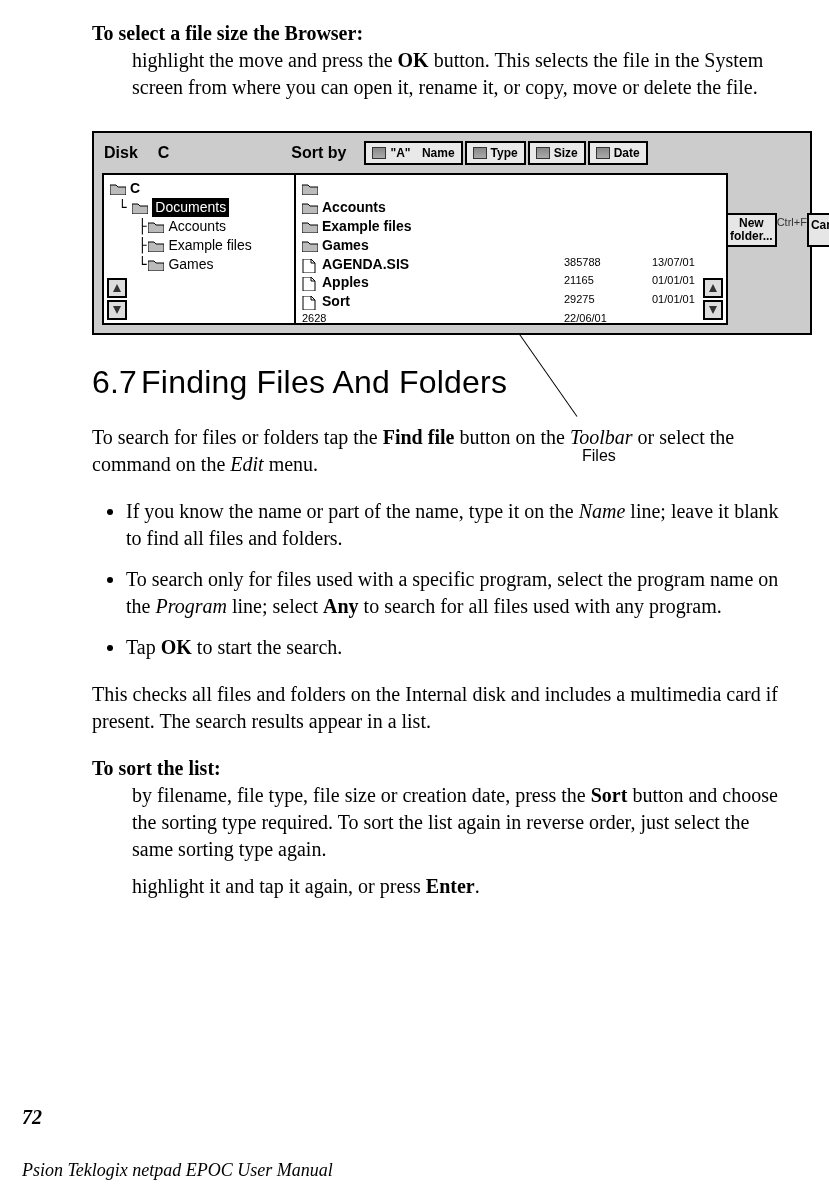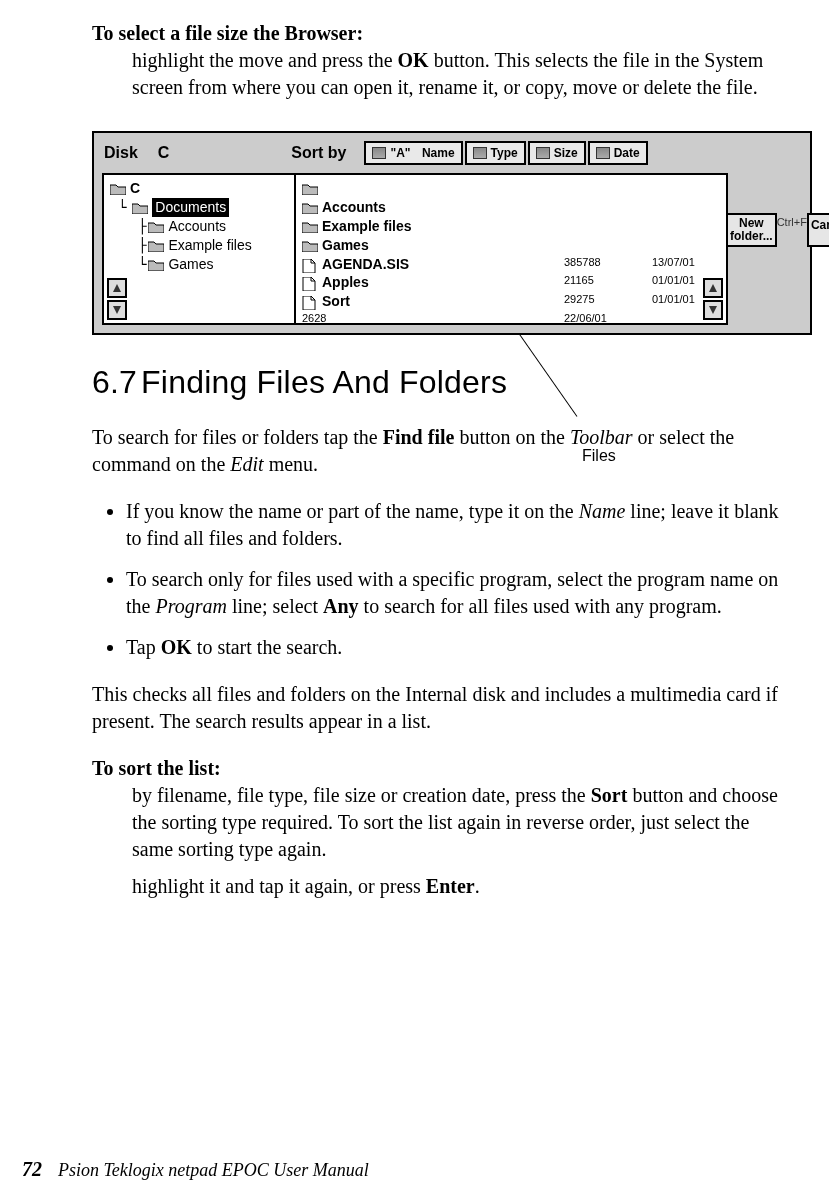--- a/index.html
+++ b/index.html
@@ -181,22 +181,23 @@
   ul.bul {
     margin: 10px 0 12px 0;
     padding-left: 34px;
   }
   ul.bul li { margin-bottom: 14px; }
 
   .footer {
     position: absolute;
     left: 22px; bottom: 18px;
     display: flex;
-    align-items: flex-end;
-    gap: 16px;
+    align-items: flex-start;
+    gap: 31px;
+    flex-direction: column;
   }
   .footer .pg { font-weight: bold; font-style: italic; font-size: 20px; }
   .footer .src { font-style: italic; font-size: 18px; }
 </style>
 </head>
 <body>
 
 <div class="page">
 
 

